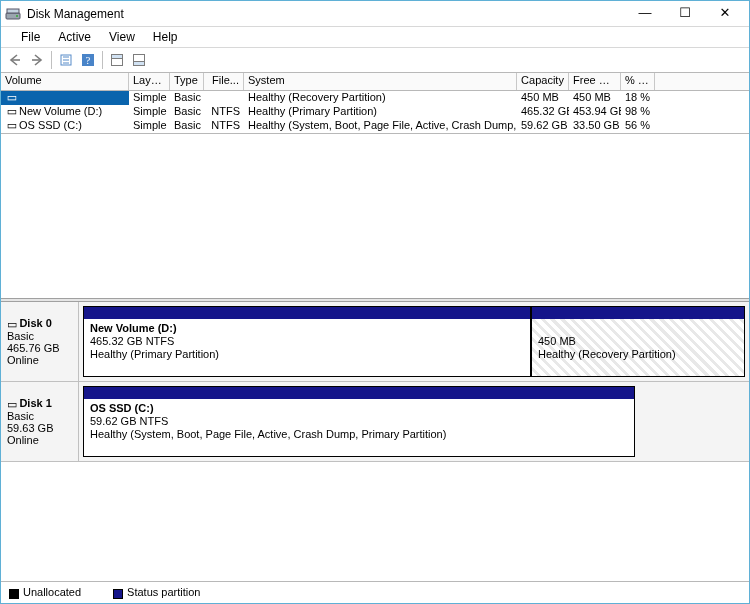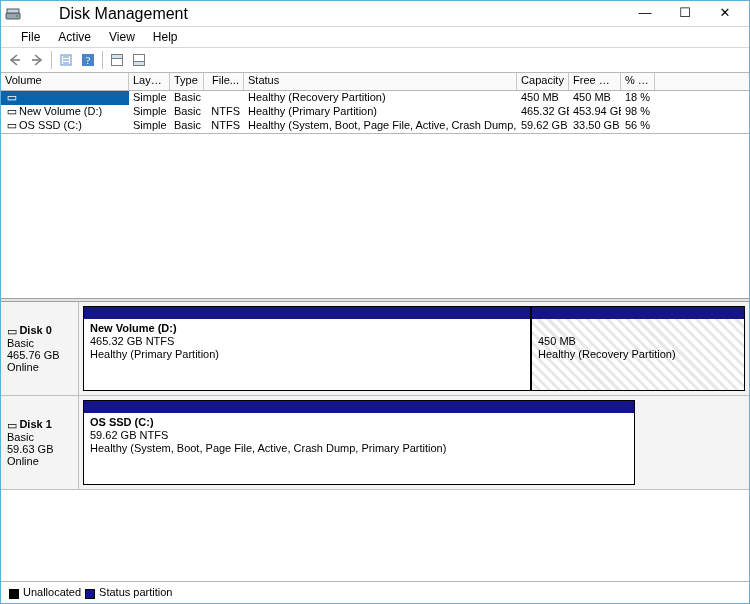--- a/index.html
+++ b/index.html
@@ -1,21 +1,21 @@
 <!DOCTYPE html>
 <html><head>
 <meta charset="utf-8">
 <style>
   * { box-sizing: border-box; }
   html, body { margin:0; padding:0; font-family: "Segoe UI", Tahoma, sans-serif; font-size:11px; color:#000; background:#f0f0f0; }
   .window { width:750px; height:604px; background:#fff; border:1px solid #5fb0d6; display:flex; flex-direction:column; }
   
   .titlebar { height:26px; border-bottom:1px solid #d8d8d8; background:#fff; display:flex; align-items:center; padding:0 4px; }
   .titlebar .app-icon { width:16px; height:16px; margin-right:6px; display:flex; align-items:center; justify-content:center; }
-  .titlebar .title { flex:1; font-size:16px;margin-left:32px; }
+  .titlebar .title { flex:1; font-size:12px; }
   .titlebar .winbtns { display:flex; }
   .titlebar .winbtn { width:40px; height:22px; text-align:center; line-height:20px; font-size:13px; font-family: "Segoe UI Symbol", sans-serif; }
   
   .menubar { height:21px; border-bottom:1px solid #d8d8d8; display:flex; align-items:center; padding:0 12px; gap:2px; font-size:12px; }
   .menubar .menu-item { padding:2px 8px; }
   
   .toolbar { height:25px; border-bottom:1px solid #b8b8b8; display:flex; align-items:center; padding:0 4px; gap:2px; }
   .tb-btn { width:20px; height:20px; display:flex; align-items:center; justify-content:center; border:1px solid transparent; opacity:0.85; }
   .tb-sep { width:1px; height:18px; background:#c0c0c0; margin:0 2px; }
   
@@ -26,33 +26,33 @@
   .grid-row { display:flex; height:14px; font-size:11px; }
   .grid-row .cell { padding:0 4px; white-space:nowrap; overflow:hidden; }
   .grid-row.selected .cell.volname { background:#0a64ad; color:#fff; }
   .dicon { width:14px; display:inline-block; text-align:center; }
   
   .top-pane { height:225px; overflow:auto; }
   .splitter { height:4px; background:#e5e5e5; border-top:1px solid #a0a0a0; border-bottom:1px solid #a0a0a0; cursor:row-resize; }
   .bottom-pane { flex:1; overflow:auto; background:#fff; }
   
   .disk-row { display:flex; border-bottom:1px solid #c0c0c0; }
-  .disk-label { width:78px; border-right:1px solid #c0c0c0; padding:22px 6px; font-size:11px; background:#f4f4f4; }
+  .disk-label { width:78px; border-right:1px solid #c0c0c0; padding:15px 6px; font-size:11px; background:#f4f4f4; }
   .disk-label .name { font-weight:bold; display:block; }
   .disk-label .dicon2 { display:inline-block; transform:translateY(1px); margin-right:2px;}
   .disk-map { flex:1; display:flex; padding:4px; gap:0; background:#f4f4f4; }
   .part { border:1px solid #000; background:#fff; display:flex; flex-direction:column; position:relative; }
   .part .part-top { height:12px; background:#15158a; }
   .part .part-body { padding:3px 6px; font-size:11px; line-height:13px; }
   .part .part-body .pname { font-weight:bold; }
   .part.recovery { background:repeating-linear-gradient(45deg,#fff,#fff 4px,#e8e8e8 4px,#e8e8e8 7px); }
   .part.recovery .part-body { background:transparent; }
   .disk-cdrom .disk-map { background:#f4f4f4; min-height:58px; }
   
-  .legend { height:22px; border-top:1px solid #b8b8b8; display:flex; align-items:center; gap:4px; padding:0 8px; font-size:11px; background:#fff; }
+  .legend { height:22px; border-top:1px solid #b8b8b8; display:flex; align-items:center; gap:32px; padding:0 8px; font-size:11px; background:#fff; }
   .legend .swatch { width:10px; height:10px; display:inline-block; margin-right:4px; border:1px solid #000; vertical-align:middle;}
   .legend .sw-unalloc { background:#000; }
   .legend .sw-primary { background:#15158a; }
   
   .c-vol { width:128px; }
   .c-lay { width:41px; }
   .c-typ { width:34px; }
   .c-fs  { width:40px;text-align:right; }
   .c-stat{ width:273px; }
   .c-cap { width:52px; text-align:left;}
@@ -130,21 +130,21 @@
     </div>
   </div>
 
   <div class="top-pane">
     <div class="grid" style="border-left:none;border-right:none;border-top:none;">
       <div class="grid-header">
         <div class="col c-vol">Volume</div>
         <div class="col c-lay">Layout</div>
         <div class="col c-typ">Type</div>
         <div class="col c-fs">File...</div>
-        <div class="col c-stat">Status</div>
+        <div class="col c-stat">System</div>
         <div class="col c-cap">Capacity</div>
         <div class="col c-free">Free Sp...</div>
         <div class="col c-pf">% F...</div>
       </div>
       <div class="grid-body">
         <div class="grid-row selected">
           <div class="cell c-vol volname"><span class="dicon">▭</span><span></span></div>
           <div class="cell c-lay">Simple</div>
           <div class="cell c-typ">Basic</div>
           <div class="cell c-fs"></div>

